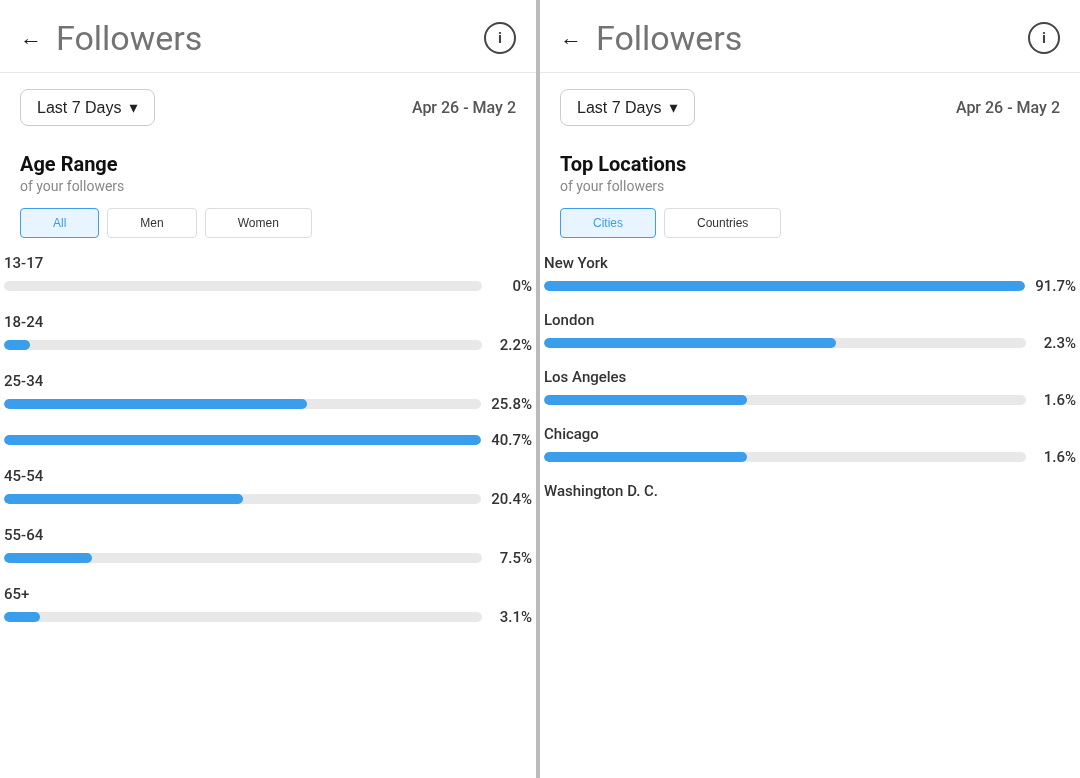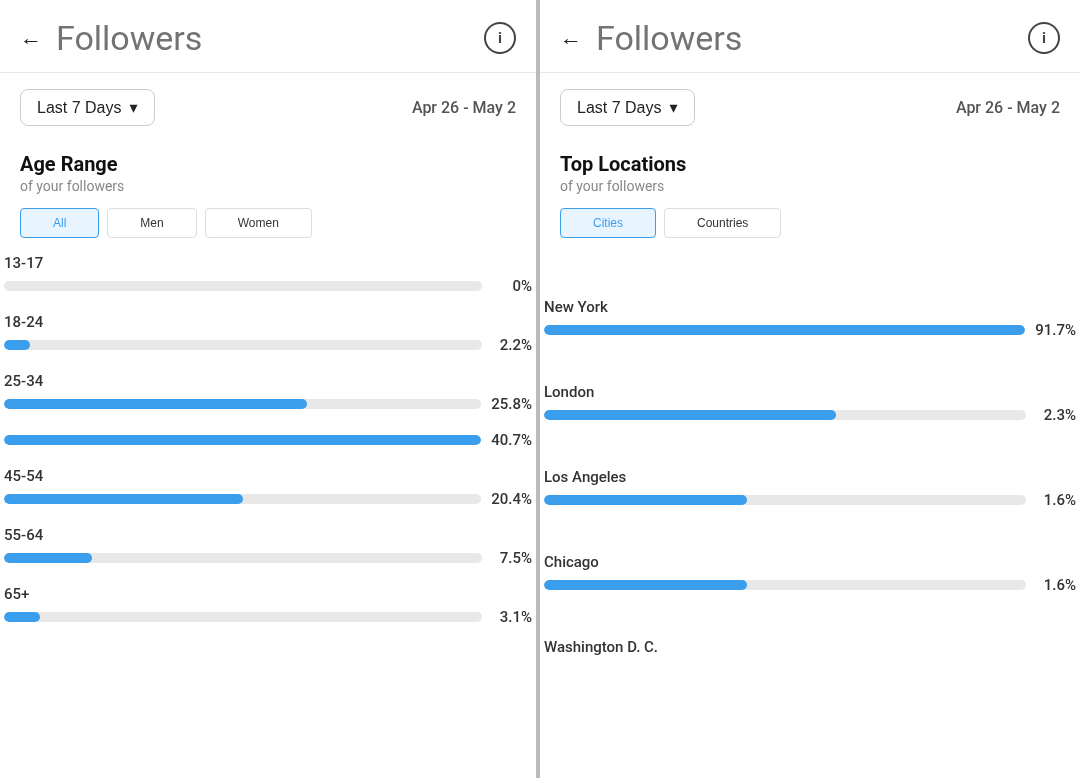--- a/index.html
+++ b/index.html
@@ -152,21 +152,20 @@
     }
 
     .location-row {
       margin-bottom: 16px;
     }
     .location-name {
       font-size: 15px;
       color: #333;
       margin-bottom: 5px;
       font-weight: 500;
-      margin-top: 44px;
     }
   </style>
 </head>
 <body>
 
 <div class="panel panel-left">
   <div class="header">
     <div class="header-left">
       <span class="back-arrow">←</span>
       <span class="header-title">Followers</span>

